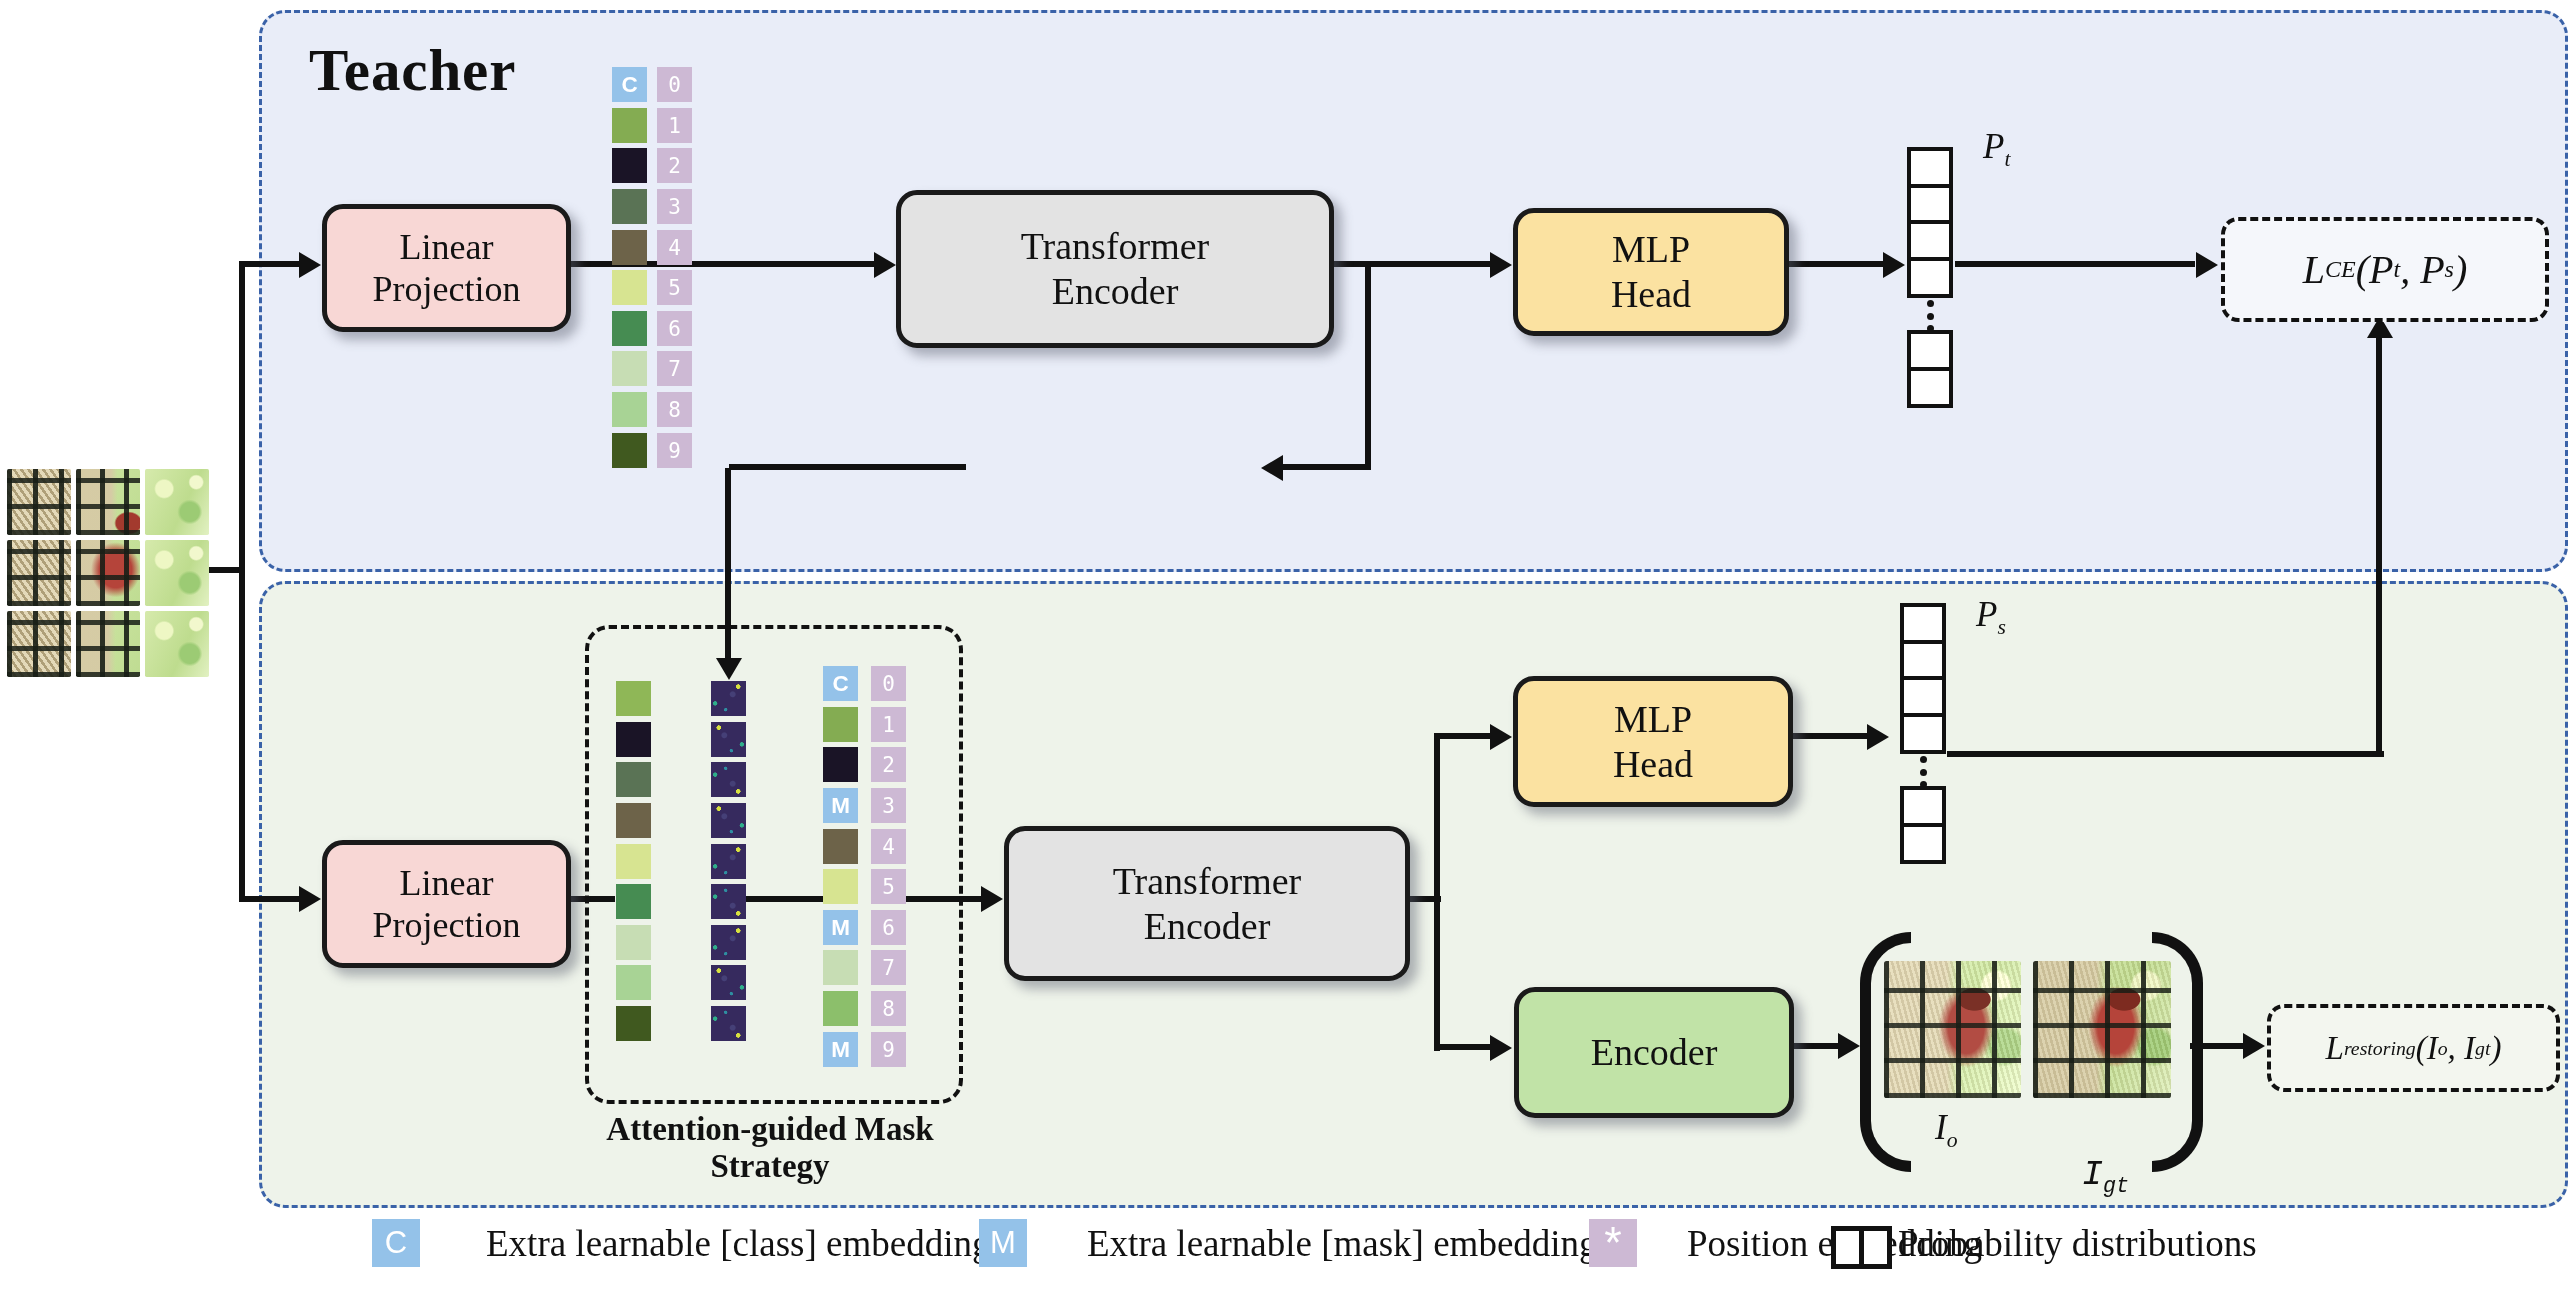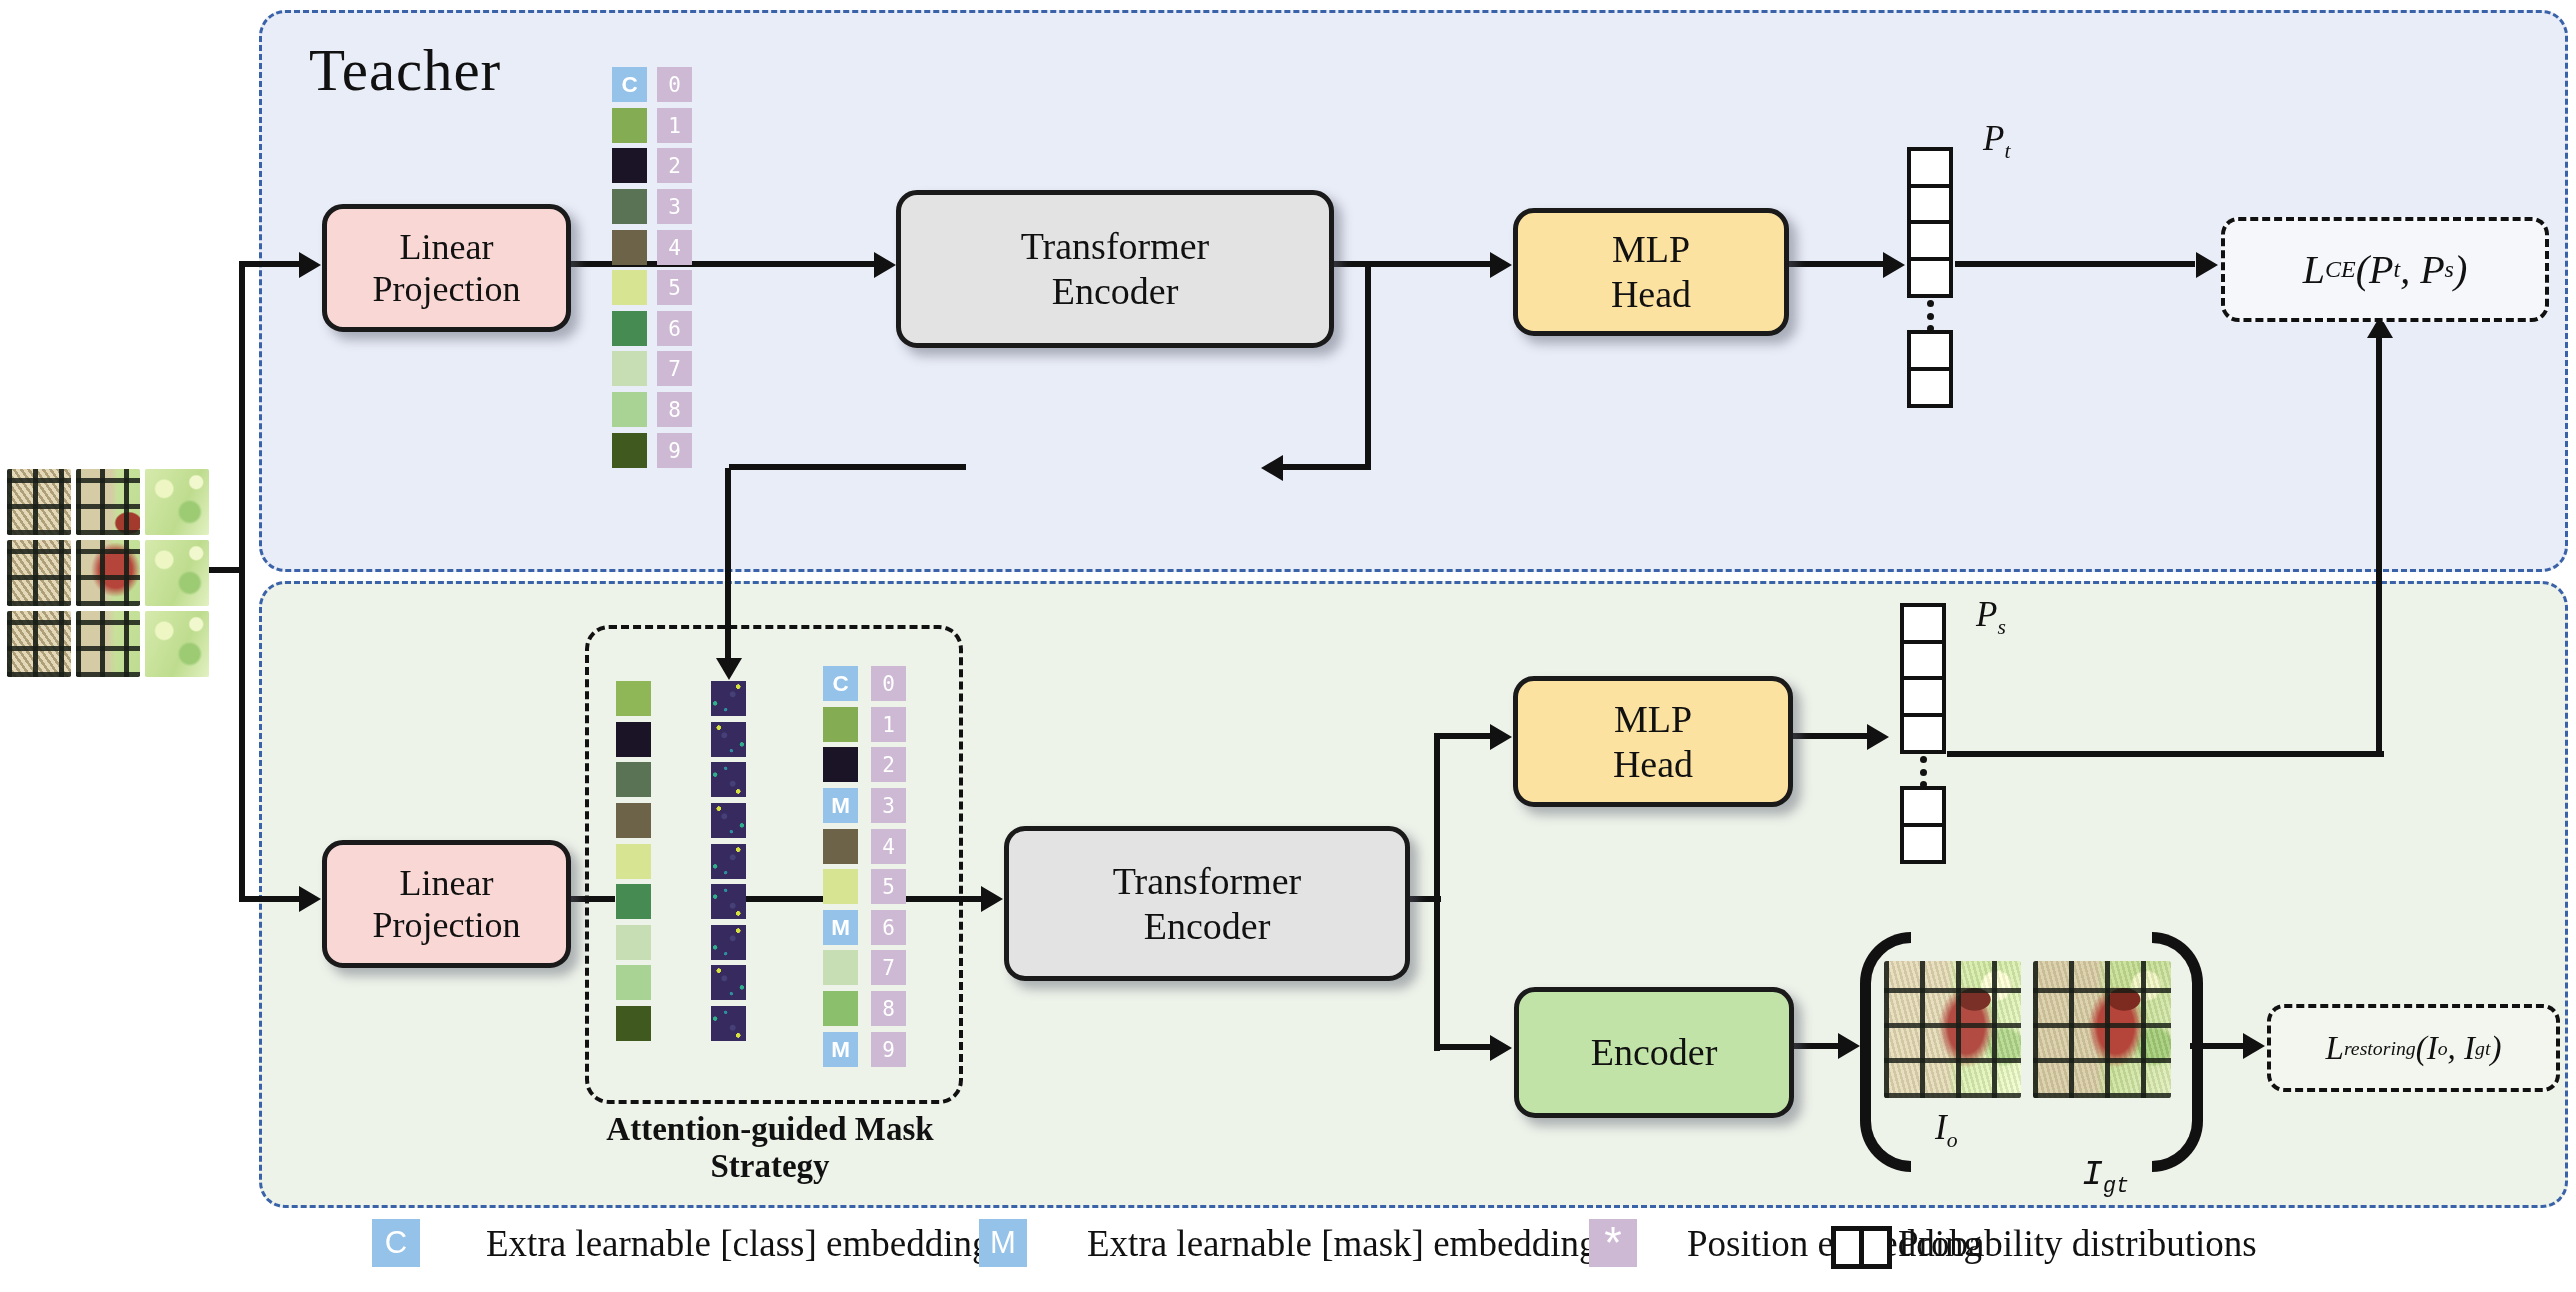--- a/index.html
+++ b/index.html
@@ -3,21 +3,21 @@
 <meta charset="utf-8">
 <style>
   html,body{margin:0;padding:0;background:#fff;}
   #canvas{position:relative;width:2576px;height:1292px;background:#fff;overflow:hidden;
           font-family:"Liberation Serif",serif;color:#111;}
 
   
   .panel{position:absolute;border:3.5px dashed #3a62a8;border-radius:26px;z-index:0;}
   #teacher-panel{left:259px;top:10.4px;width:2303px;height:556px;background:#e9edf8;}
   #student-panel{left:259px;top:581px;width:2303px;height:621px;background:#eef3ea;}
-  .heading{position:absolute;font-weight:400;font-size:59px;z-index:3;letter-spacing:0.9px;}
+  .heading{position:absolute;font-weight:700;font-size:59px;z-index:3;letter-spacing:0.9px;}
 
   
   .node{position:absolute;border:5.2px solid #1a1a1a;border-radius:21px;z-index:3;
         display:flex;flex-direction:column;align-items:center;justify-content:center;
         font-size:38px;line-height:1.18;text-align:center;
         box-shadow:7.8px 7.8px 10.4px rgba(90,95,110,.45);}
   .dashed-box{position:absolute;border:4.3px dashed #111;border-radius:17.3px;z-index:3;
         display:flex;align-items:center;justify-content:center;font-size:40px;font-style:italic;}
   .dashed-box sub{font-size:.6em;font-style:italic;}
   .mi{font-style:italic;}
@@ -224,21 +224,21 @@
     <div class="psq"></div>
     <div class="psq"></div>
     <div class="pdots">
         <i></i>
         <i></i>
         <i></i>
       </div>
     <div class="psq"></div>
     <div class="psq"></div>
   </div>
-  <div class="math-label" style="left:1983px;top:119px;">
+  <div class="math-label" style="left:1983px;top:127px;">
     <span>P</span><sub>t</sub>
   </div>
 
   <div class="dashed-box" style="left:2221px;top:217px;width:320px;height:97px;background:#f5f7fb;">
     <span class="mi">L</span>
       <sub>CE</sub>
       <span class="mi">(P</span>
       <sub>t</sub>
       <span class="mi">, P</span>
       <sub>s</sub>

